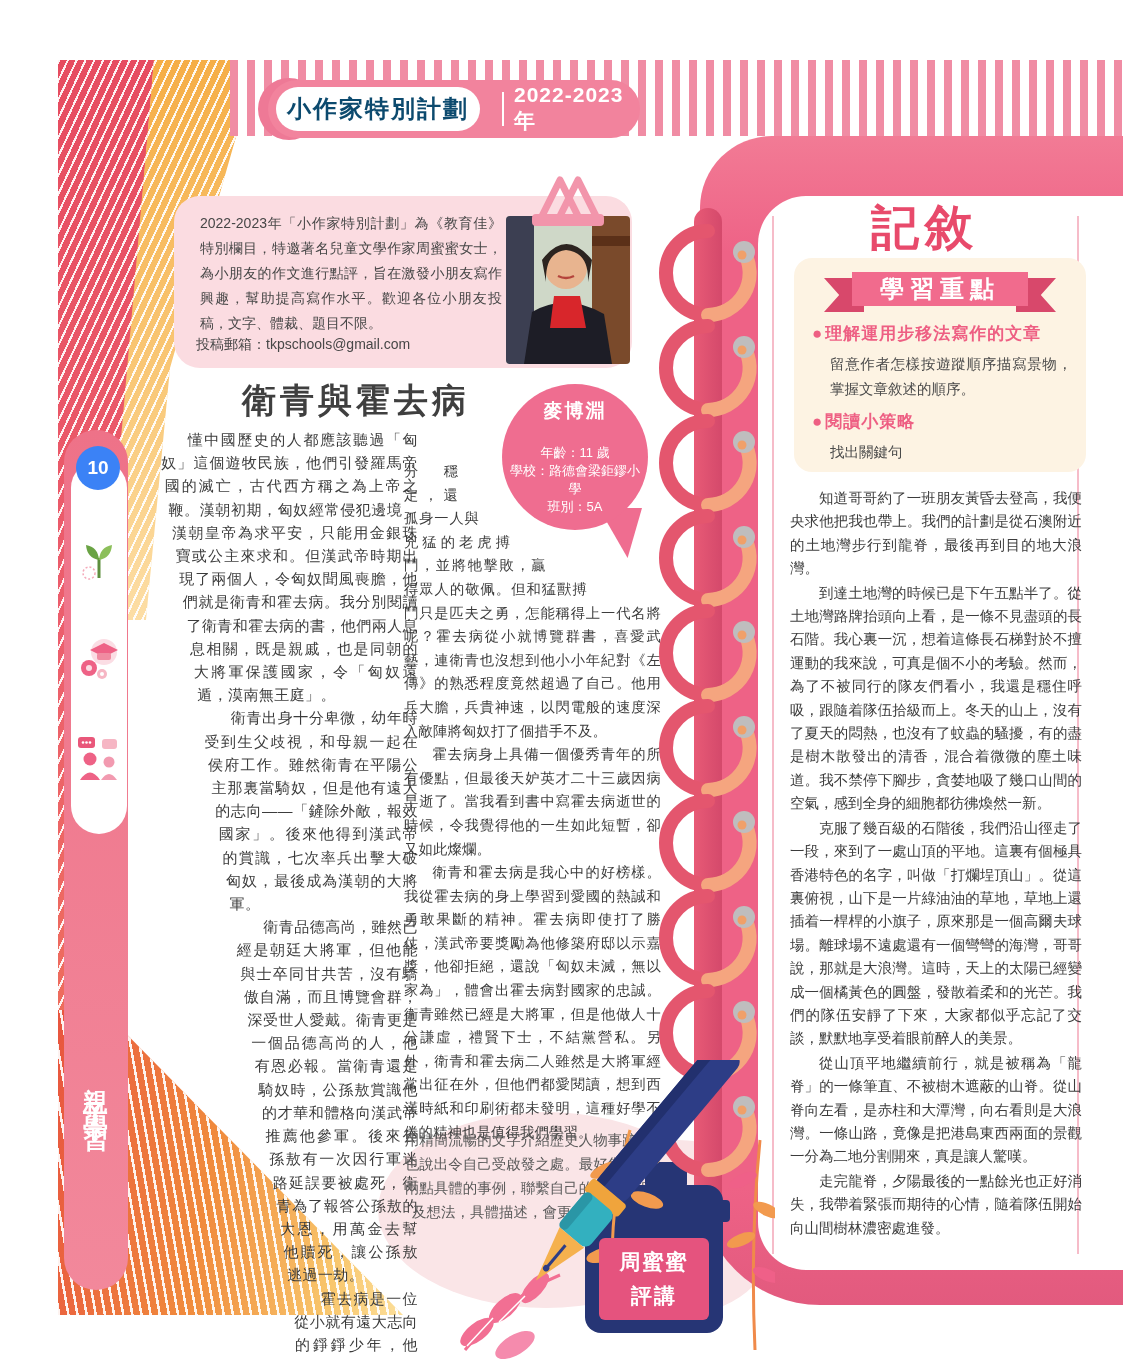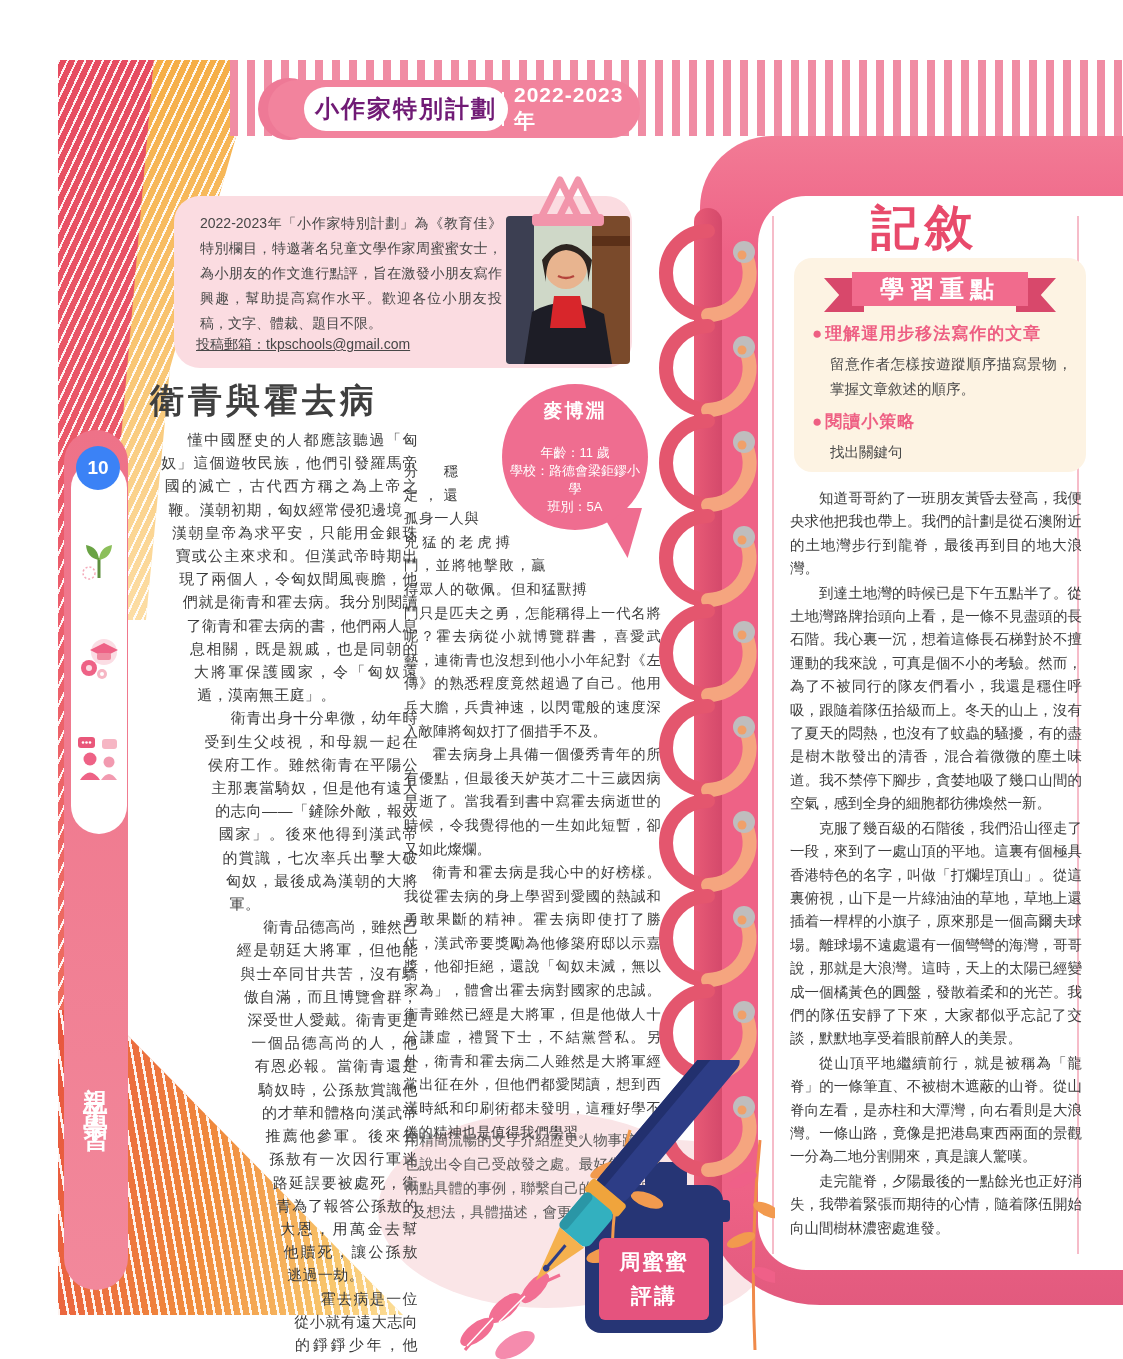--- a/index.html
+++ b/index.html
@@ -22,45 +22,45 @@
     background:
       repeating-linear-gradient(80deg, rgba(255,255,255,.92) 0 2.5px, rgba(255,255,255,0) 2.5px 9px),
       linear-gradient(100deg,#e8553f 0%,#f08a3c 45%,#f8c56b 80%,#fcdf9a 100%);
     clip-path:polygon(0 0,13% 0,100% 100%,0 100%);}
 
   
   .header-stripes{left:230px;top:60px;width:893px;height:76px;z-index:2;
     background:repeating-linear-gradient(90deg,#f08ca4 0 8px,#ffffff 8px 17px);}
   .header-pill{left:268px;top:80px;width:372px;height:58px;background:#f2839d;border-radius:29px;z-index:3;}
   .header-pill-cap{left:258px;top:78px;width:62px;height:62px;background:#ee7996;border-radius:50%;z-index:3;}
-  .header-title-pill{left:304px;top:87px;width:204px;height:44px;background:#ffffff;border-radius:22px;z-index:4;
-    display:flex;align-items:center;justify-content:center;font-size:24px;font-weight:700;color:#701a75;letter-spacing:2px;}
+  .header-title-pill{left:276px;top:87px;width:204px;height:44px;background:#ffffff;border-radius:22px;z-index:4;
+    display:flex;align-items:center;justify-content:center;font-size:24px;font-weight:700;color:#0c4a6e;letter-spacing:2px;}
   .header-sep{left:502px;top:92px;width:2px;height:34px;background:#ffffff;z-index:4;}
   .header-year{left:514px;top:80px;width:120px;height:58px;z-index:4;display:flex;align-items:center;
     color:#ffffff;font-size:21px;font-weight:700;letter-spacing:1px;}
 
   
   .side-band{left:64px;top:430px;width:64px;height:860px;border-radius:32px;z-index:2;
     background:linear-gradient(180deg,#ee7288,#f2889b);}
   .side-capsule{left:71px;top:460px;width:56px;height:374px;background:#ffffff;border-radius:28px;z-index:3;
     display:flex;flex-direction:column;align-items:center;justify-content:space-evenly;padding-top:26px;box-sizing:border-box;}
   .page-circle{left:76px;top:446px;width:44px;height:44px;border-radius:50%;background:#3b82f6;z-index:4;
     display:flex;align-items:center;justify-content:center;color:#fff;font-size:19px;font-weight:700;}
   .side-vertical{left:80px;top:1068px;z-index:4;writing-mode:vertical-rl;color:#ffffff;
     font-size:25px;font-weight:700;letter-spacing:13px;}
 
   
   .intro-box{left:174px;top:196px;width:458px;height:172px;background:#fbdce1;border-radius:26px;z-index:2;}
   .intro-text{left:200px;top:211px;width:302px;z-index:3;font-size:14px;line-height:25px;color:#474747;text-align:justify;}
-  .intro-email{left:196px;top:336px;width:302px;z-index:3;font-size:14px;color:#474747;text-decoration:underline;}
+  .intro-email{left:196px;top:336px;width:302px;z-index:3;font-size:14px;color:#474747;}
   .photo{left:506px;top:216px;width:124px;height:148px;z-index:3;border-radius:4px;overflow:hidden;}
   .clip{left:520px;top:174px;width:96px;height:52px;z-index:4;}
 
   
-  .article-title{left:150px;top:378px;width:320px;z-index:3;text-align:left;
+  .article-title{left:150px;top:378px;width:320px;z-index:3;text-align:right;
     font-size:34px;font-weight:600;color:#3f3f3f;letter-spacing:4px;}
   .author-bubble{left:502px;top:384px;width:146px;height:146px;border-radius:50%;background:#ef6d90;z-index:4;
     display:flex;flex-direction:column;align-items:center;justify-content:center;color:#fff;text-align:center;padding:6px;box-sizing:border-box;}
   .author-name{font-size:19px;font-weight:700;letter-spacing:2px;margin-bottom:20px;}
   .author-line{font-size:13px;line-height:18px;text-align:center;}
   .bubble-tail{left:594px;top:508px;width:48px;height:50px;background:#ef6d90;z-index:3;
     clip-path:polygon(100% 0,10% 0,70% 100%);}
 
   .col1{left:140px;top:428px;width:278px;height:916px;z-index:3;
     font-size:15px;line-height:23.2px;letter-spacing:.4px;text-align:justify;}

